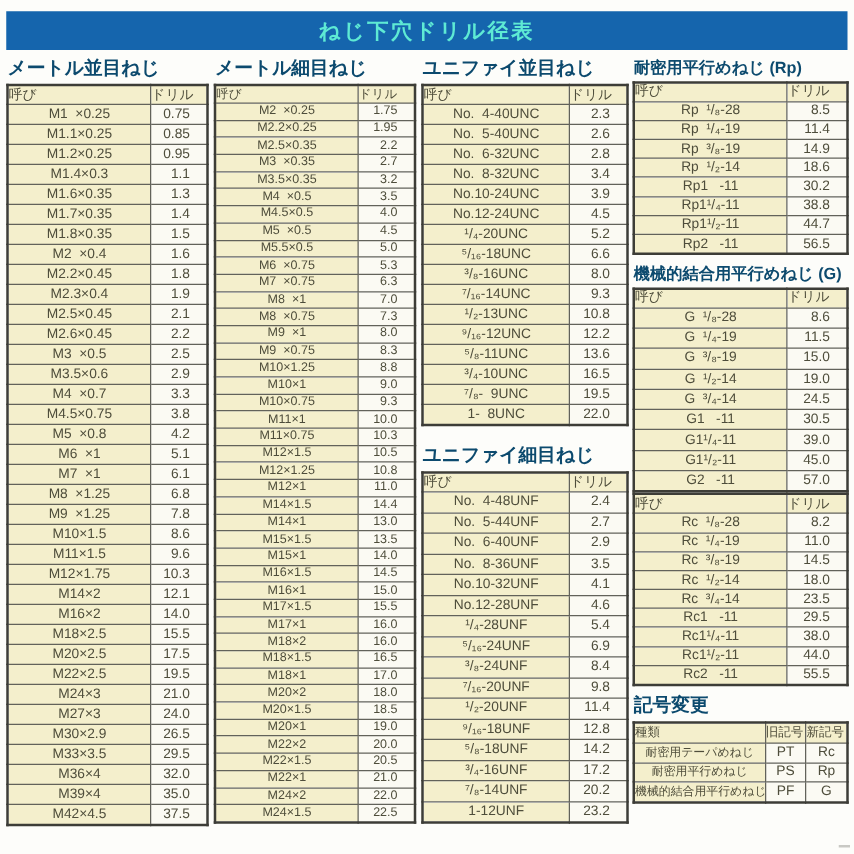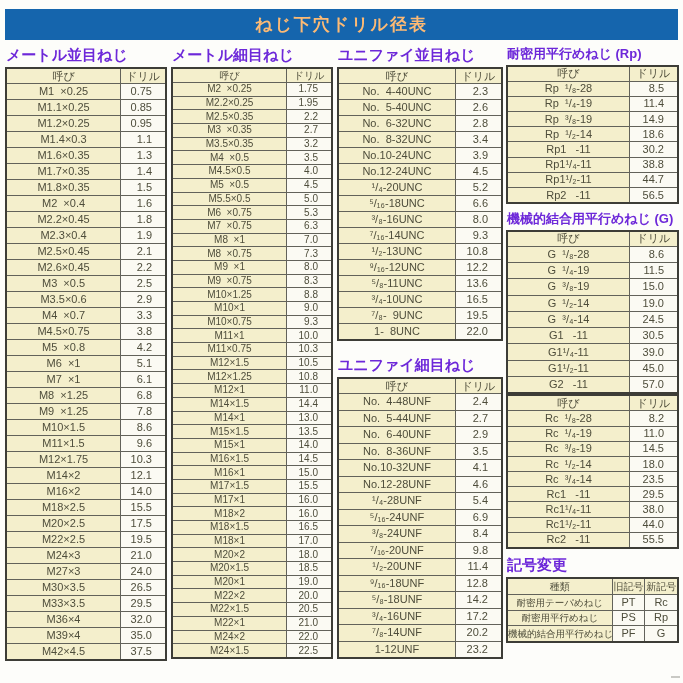--- a/index.html
+++ b/index.html
@@ -4,48 +4,48 @@
 <style>
   html,body{margin:0;padding:0;}
   body{
     width:683px;height:683px;position:relative;overflow:hidden;
     background:#fdfdfa;
     font-family:"Liberation Sans","DejaVu Sans",sans-serif;
     color:#4e4d3b;
   }
   .title-bar{
     position:absolute;left:5px;right:5px;top:9px;height:31px;
-    background:#1565ad;color:#fdba74;
+    background:#1565ad;color:#5eead4;
     font-size:17px;font-weight:bold;letter-spacing:2px;
     display:flex;align-items:center;justify-content:center;
   }
   .col{position:absolute;top:44px;}
   .col1{left:5px;width:162px;}
   .col2{left:171px;width:162px;}
   .col3{left:337px;width:166px;}
   .col4{left:506px;width:173px;}
   .sec-heading{
-    font-size:15px;font-weight:bold;color:#6d28d9;
+    font-size:15px;font-weight:bold;color:#0c4a6e;
     padding:2px 0 3px 1px;line-height:1.2;white-space:nowrap;
   }
   .col4 .sec-heading{font-size:13px;}
   .gap{margin-top:13px;}
   .gap-sm{margin-top:5px;}
   table.t{
     border-collapse:collapse;width:100%;table-layout:fixed;
     border:2px solid #3d3d37;
   }
   .t th,.t td{
     border:1px solid #62625a;
     font-size:11px;line-height:1;padding:0;
     overflow:hidden;vertical-align:middle;
   }
   .t th{
     background:#f4efcc;font-weight:normal;color:#4e4d3b;
-    height:14px;text-align:center;
+    height:14px;text-align:left;
   }
   .t td{height:15px;}
   .t td:first-child{
     background:#f4efcc;text-align:center;white-space:pre;
   }
   .t td:last-child{
     background:#fbfaf3;text-align:right;padding-right:13px;
   }
   .t .name-h{width:72%;}
   .t .drill-h{width:28%;}
@@ -202,21 +202,21 @@
         </tr>
         <tr>
           <td>M24×3</td>
           <td>21.0</td>
         </tr>
         <tr>
           <td>M27×3</td>
           <td>24.0</td>
         </tr>
         <tr>
-          <td>M30×3.5</td>
+          <td>M30×2.9</td>
           <td>26.5</td>
         </tr>
         <tr>
           <td>M33×3.5</td>
           <td>29.5</td>
         </tr>
         <tr>
           <td>M36×4</td>
           <td>32.0</td>
         </tr>

